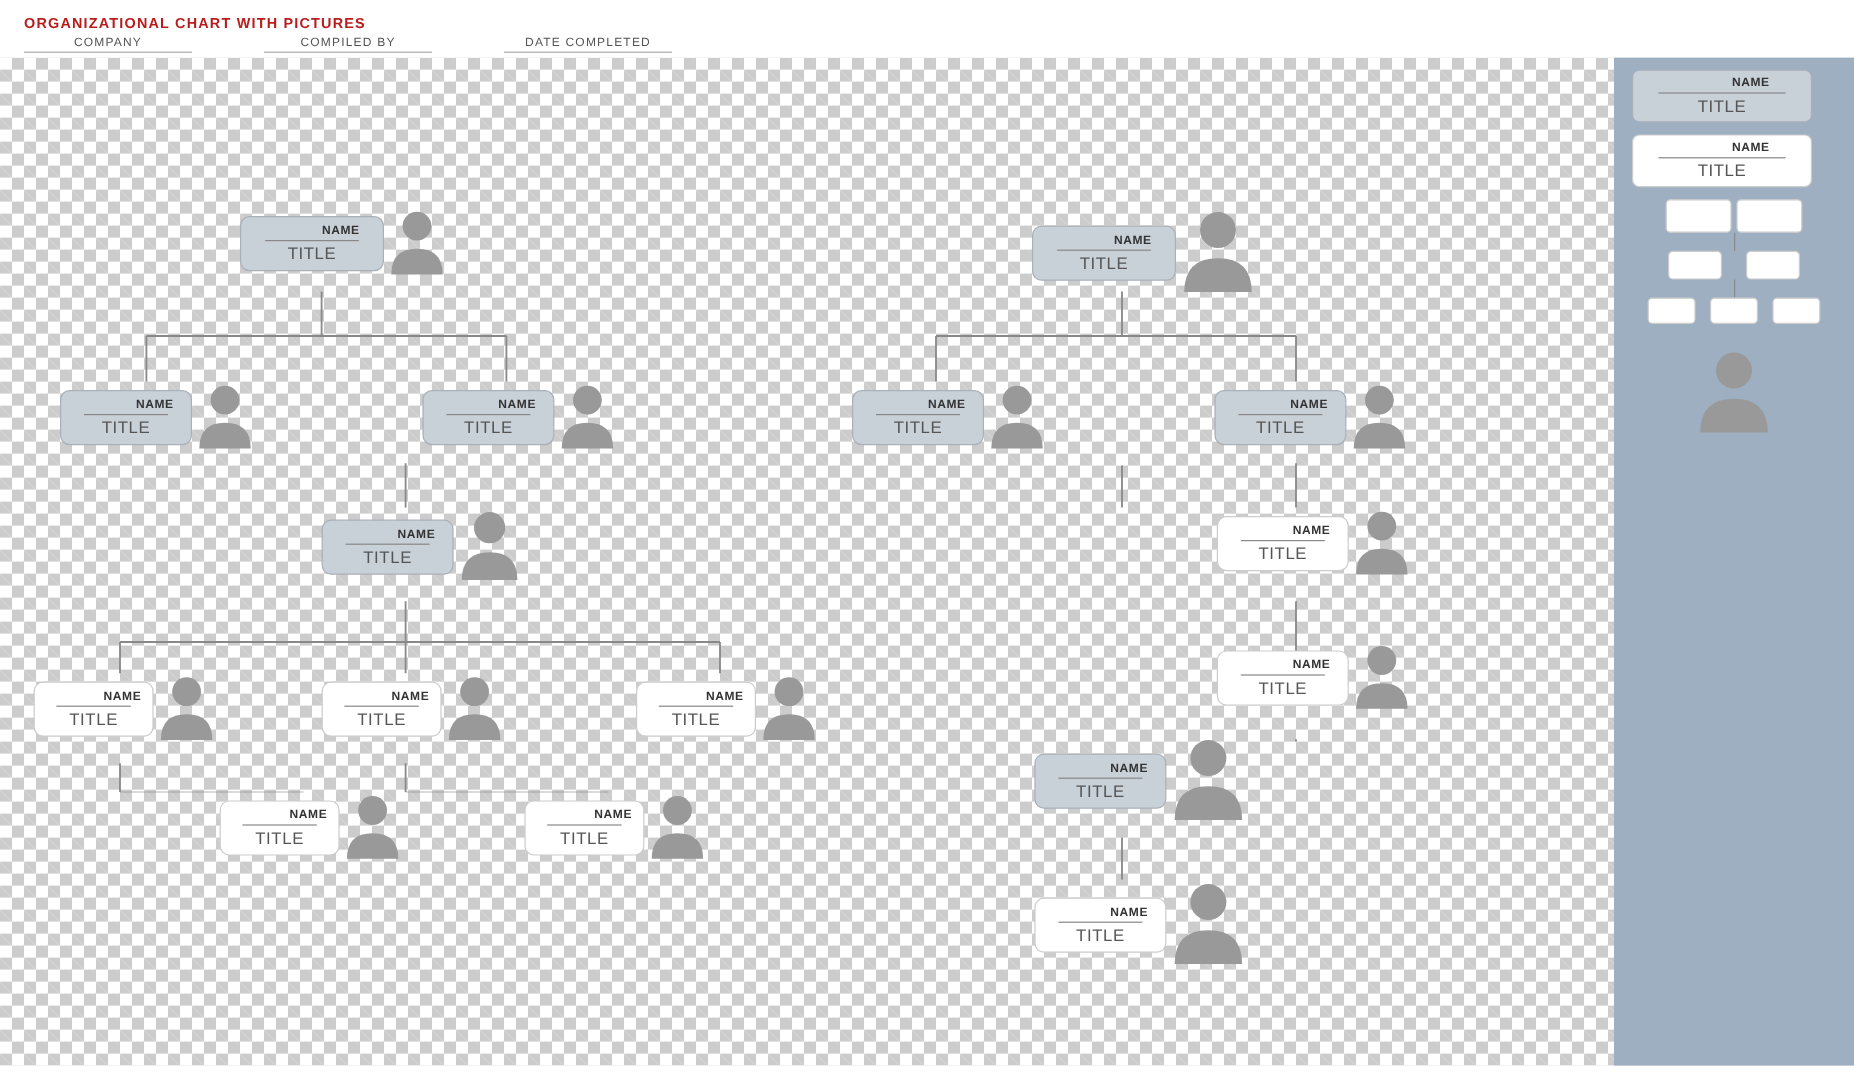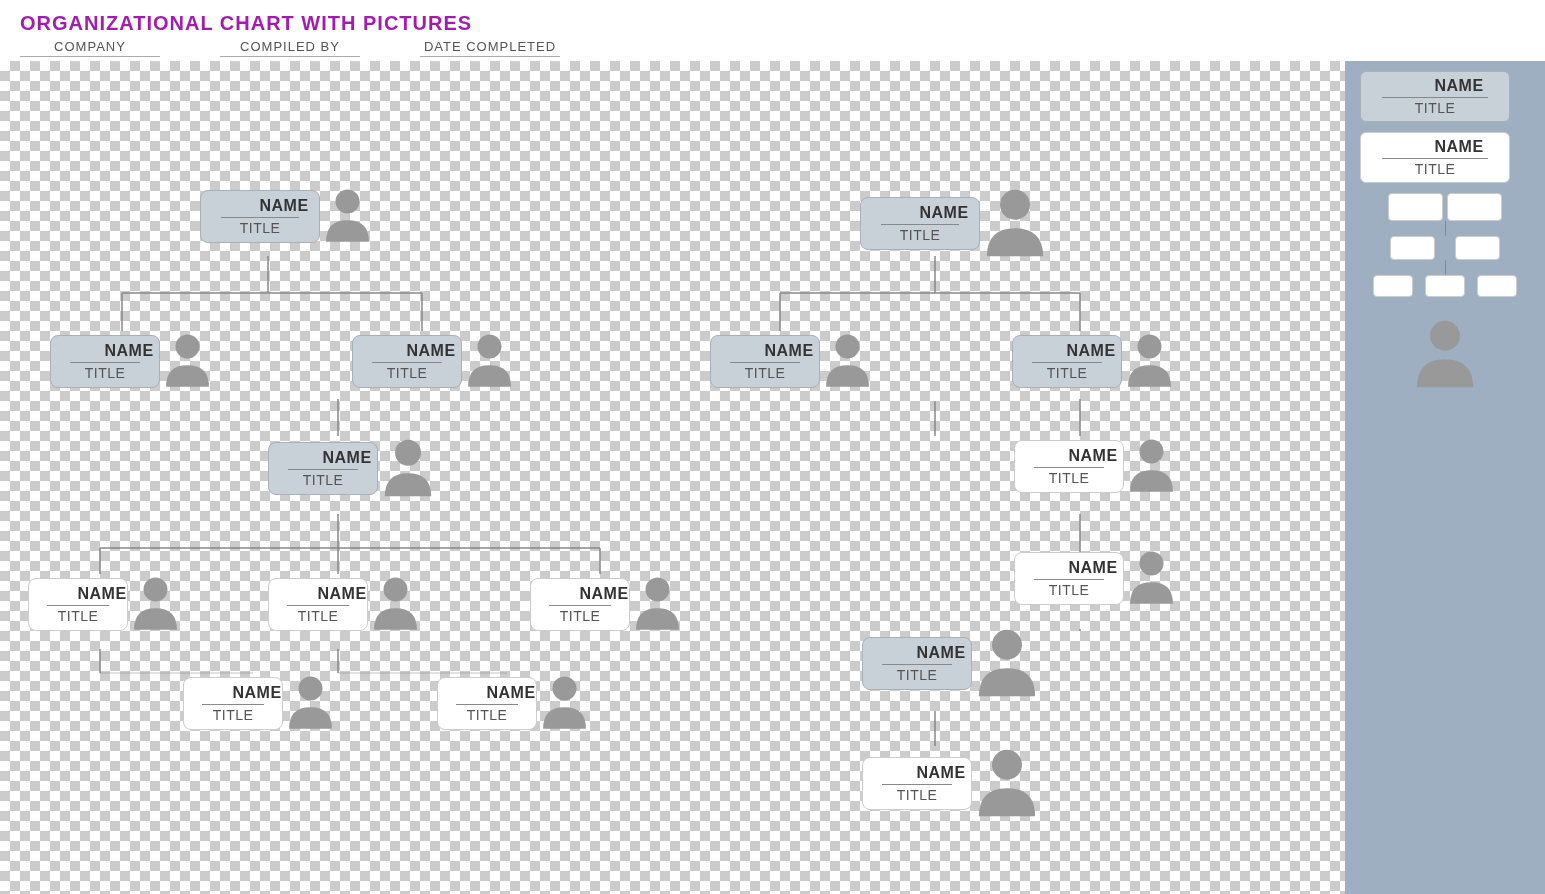--- a/index.html
+++ b/index.html
@@ -9,38 +9,38 @@
       width: 1545px;
       height: 894px;
       overflow: hidden;
     }
 
     
     .header {
       padding: 12px 20px 4px 20px;
     }
     .header h1 {
-      font-size: 20px;
+      font-size: 12px;
       font-weight: bold;
-      color: #a21caf;
+      color: #b91c1c;
       letter-spacing: 1px;
       text-transform: uppercase;
     }
     .header-fields {
       display: flex;
       gap: 60px;
       margin-top: 4px;
     }
     .header-field {
       display: flex;
       flex-direction: column;
       align-items: center;
     }
     .header-field-label {
-      font-size: 13px;
+      font-size: 10px;
       color: #555;
       letter-spacing: 1px;
       text-transform: uppercase;
     }
     .header-field-line {
       width: 140px;
       border-bottom: 1px solid #aaa;
       margin-top: 2px;
     }
 
@@ -104,21 +104,21 @@
     }
     .person-box.shaded {
       background: #c8d0d8;
       border: 1px solid #aab0b8;
     }
     .person-box.white {
       background: #fff;
       border: 1px solid #ccc;
     }
     .person-name {
-      font-size: 16px;
+      font-size: 10px;
       font-weight: bold;
       color: #333;
       text-transform: uppercase;
       letter-spacing: 0.5px;
       padding-left: 48px;
     }
     .person-divider {
       width: 80%;
       border-bottom: 1px solid #888;
       margin: 2px 0;

